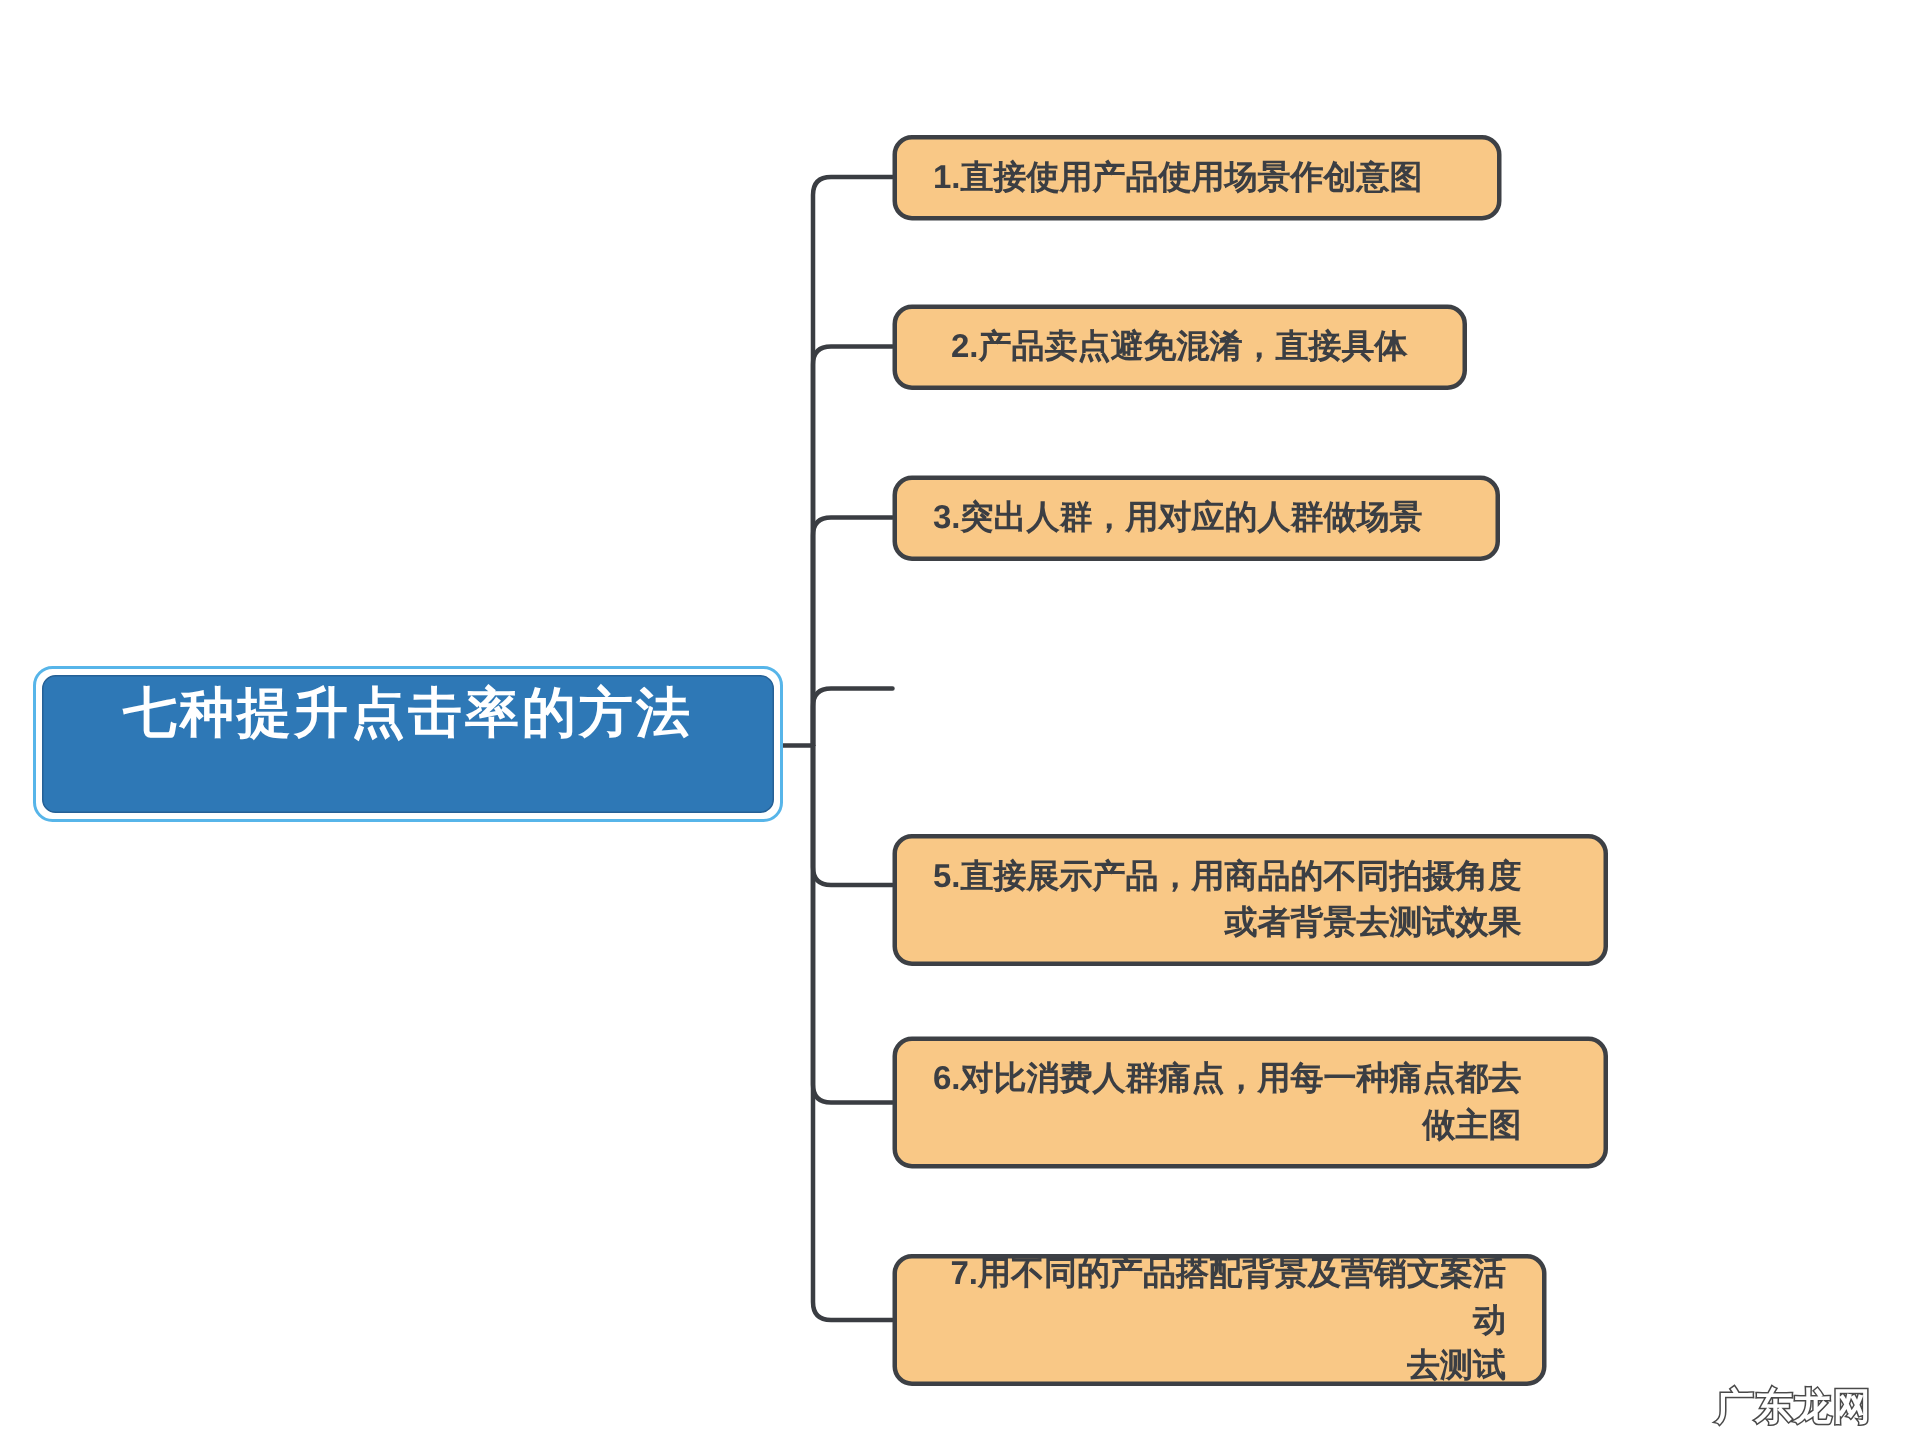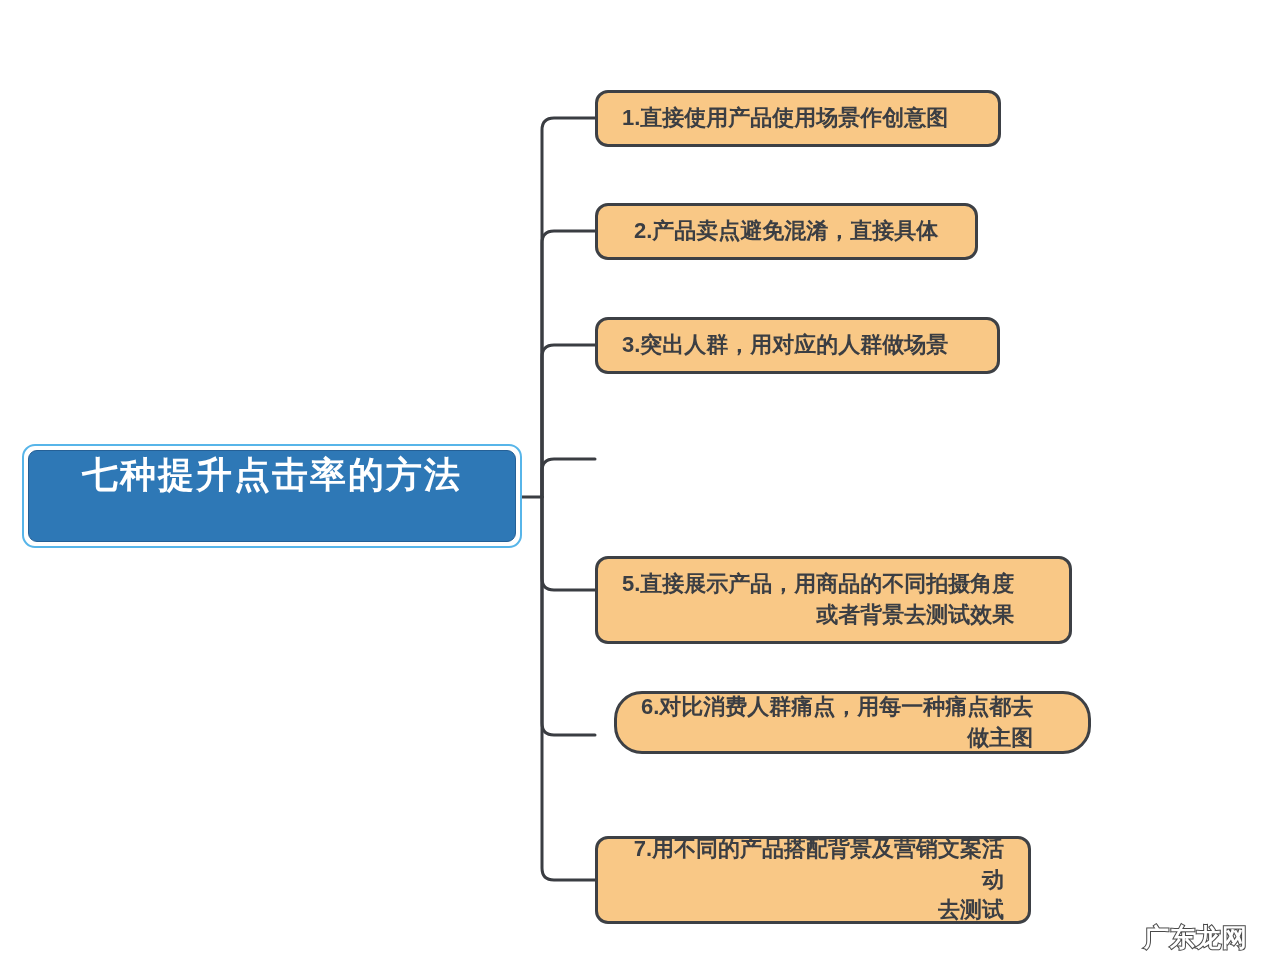--- a/index.html
+++ b/index.html
@@ -44,21 +44,21 @@
     padding:0 24px;
     white-space:pre-wrap;
     cursor:default;
     text-align:right;
   }
   .n1{left:595px;top:90px;width:406px;height:57px;}
   .n2{left:595px;top:203px;width:383px;height:57px;padding-left:36px;}
   .n3{left:595px;top:317px;width:405px;height:57px;}
   .n4{left:595px;top:429px;width:195px;height:61px;}
   .n5{left:595px;top:546px;width:477px;height:88px;margin-top:10px;}
-  .n6{left:614px;top:691px;width:477px;height:63px;border-radius:28px;}
+  .n6{left:595px;top:691px;width:477px;height:88px;}
   .n7{left:595px;top:836px;width:436px;height:88px;}
   .root-node{
     position:absolute;
     left:22px;top:444px;width:500px;height:104px;
     background:#fff;
     border:2.5px solid var(--root-selection);
     border-radius:13px;
     padding:4px;
   }
   .root-inner{

